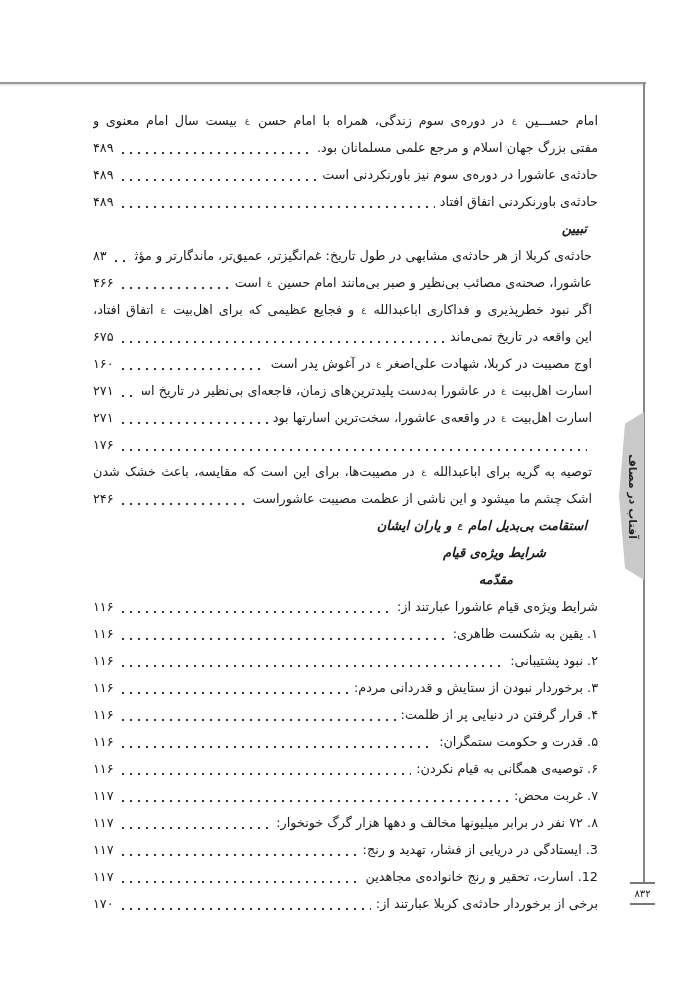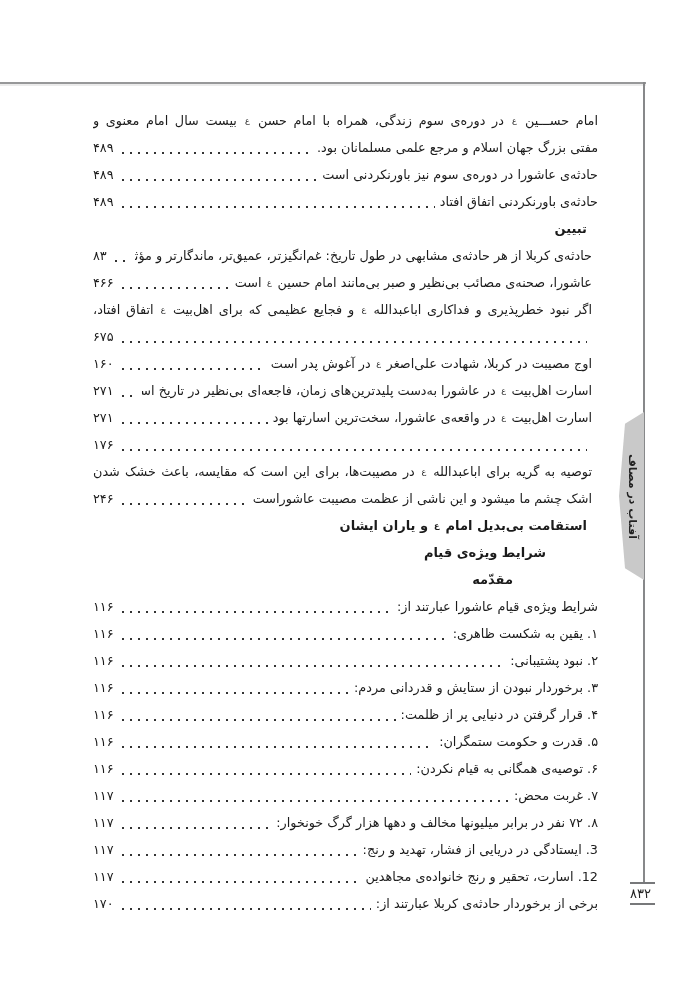--- a/index.html
+++ b/index.html
@@ -25,42 +25,42 @@
     clip-path:polygon(100% 0%,24% 7%,0% 50%,24% 93%,100% 100%);
   }
   .tab-label{
     position:absolute;left:550px;top:489px;width:165px;height:15px;
     line-height:15px;text-align:center;
     transform:rotate(90deg);
     font-size:11px;font-weight:bold;color:#222;direction:rtl;
   }
   
   .folio{
-    position:absolute;left:630px;top:882px;width:25px;text-align:left;
-    font-size:13px;color:#222;
+    position:absolute;left:630px;top:882px;width:25px;text-align:center;
+    font-size:10px;color:#222;
   }
   .folio .rule{height:0;border-top:2px solid #77787a;}
   .folio .fnum{display:block;padding:2px 0 2px;letter-spacing:1px;line-height:15px;}
   
   .toc{
     position:absolute;top:107px;right:102px;width:505px;
     direction:rtl;font-size:12.8px;line-height:27px;
   }
   .row{height:27px;overflow:hidden;}
   .row.entry{display:flex;align-items:stretch;}
   .row.entry .t{flex:0 1 auto;min-width:0;white-space:nowrap;overflow:hidden;}
   .row.entry .num{flex:0 0 auto;letter-spacing:0.5px;}
   .leader{
     flex:1 1 20px;min-width:6px;margin:0 5px;
     background-image:radial-gradient(circle,#333 1.15px,rgba(0,0,0,0) 1.5px);
     background-size:8px 8px;background-repeat:repeat-x;
     background-position:0 15px;
   }
   .row.cont{text-align:justify;text-align-last:justify;}
-  .row.heading{font-weight:bold;font-size:13px;}
+  .row.heading{font-weight:bold;font-size:13px;font-style:italic;}
   .sub{padding-right:6px;}
   .h1{padding-right:11px;}
   .h2{padding-right:52px;}
   .h3{padding-right:85px;}
   .hon{font-size:8px;vertical-align:2px;margin:0 1.5px;}
 </style>
 </head>
 <body>
 
 <div class="frame-top"></div>
@@ -92,20 +92,21 @@
       <span class="leader"></span>
       <span class="num">۸۳</span>
     </div>
     <div class="row entry sub">
       <span class="t">عاشورا، صحنه‌ی مصائب بی‌نظیر و صبر بی‌مانند امام حسین <span class="hon">ع</span> است</span>
       <span class="leader"></span>
       <span class="num">۴۶۶</span>
     </div>
     <div class="row cont sub"><span class="t">اگر نبود خطرپذیری و فداکاری اباعبدالله <span class="hon">ع</span> و فجایع عظیمی که برای اهل‌بیت <span class="hon">ع</span> اتفاق افتاد،</span></div>
     <div class="row entry sub">
+      <span class="t">این واقعه در تاریخ نمی‌ماند</span>
       <span class="leader"></span>
       <span class="num">۶۷۵</span>
     </div>
     <div class="row entry sub">
       <span class="t">اوج مصیبت در کربلا، شهادت علی‌اصغر <span class="hon">ع</span> در آغوش پدر است</span>
       <span class="leader"></span>
       <span class="num">۱۶۰</span>
     </div>
     <div class="row entry sub">
       <span class="t">اسارت اهل‌بیت <span class="hon">ع</span> در عاشورا به‌دست پلیدترین‌های زمان، فاجعه‌ای بی‌نظیر در تاریخ اسلام است.</span>

